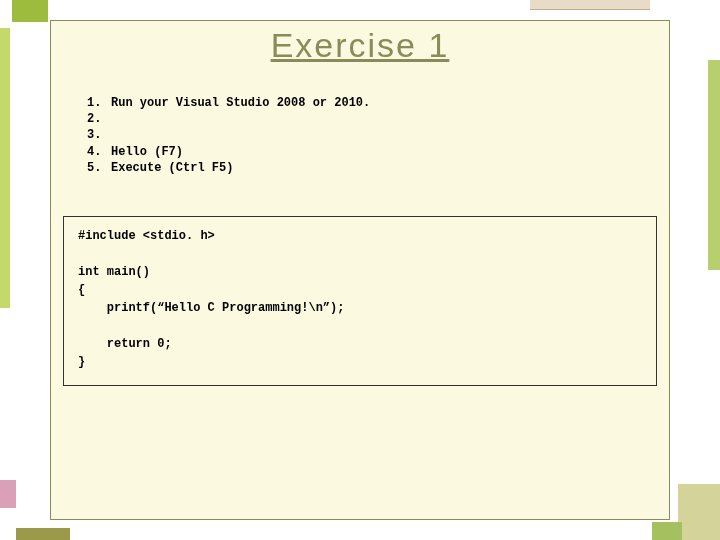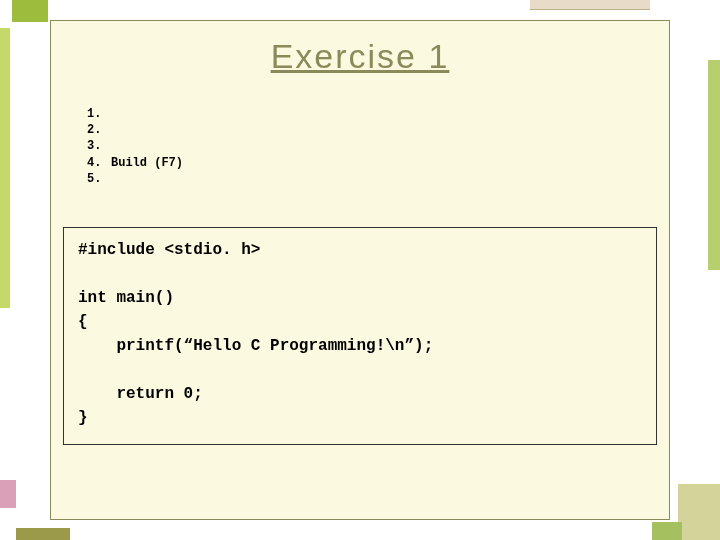--- a/index.html
+++ b/index.html
@@ -71,21 +71,21 @@
     width: 620px; height: 500px;
     background: #fbf9df;
     border: 1px solid #8a8a5a;
   }
   .title {
     text-align: center;
     font-size: 34px;
     font-weight: 400;
     color: #8a8a5a;
     letter-spacing: 2px;
-    padding-top: 16px;
+    padding-top: 5px;
     text-decoration: underline;
     font-family: "Arial", sans-serif;
   }
   .steps {
     margin: 30px 0 0 36px;
     font-family: "Courier New", monospace;
     font-size: 12px;
     font-weight: bold;
     color: #000;
     line-height: 1.35;
@@ -96,21 +96,21 @@
   .steps .num {
     width: 24px;
     flex-shrink: 0;
   }
   .code-box {
     margin: 40px 12px 0 12px;
     border: 1px solid #333;
     background: #fbf9df;
     padding: 10px 14px 14px 14px;
     font-family: "Courier New", monospace;
-    font-size: 16px;
+    font-size: 12px;
     font-weight: bold;
     color: #000;
     white-space: pre;
     line-height: 1.5;
   }
 </style>
 </head>
 <body>
 
 <div class="deco-top-green"></div>
@@ -123,33 +123,35 @@
   <div class="a"></div>
   <div class="b"></div>
 </div>
 
 <div class="slide">
   <div class="title">Exercise 1</div>
 
   <div class="steps">
     <div class="row">
       <span class="num">1.</span>
+      <span>Run your Visual Studio 2008 or 2010.</span>
     </div>
     <div class="row">
       <span class="num">2.</span>
     </div>
     <div class="row">
       <span class="num">3.</span>
     </div>
     <div class="row">
       <span class="num">4.</span>
-      <span>Build (F7)</span>
+      <span>Hello (F7)</span>
     </div>
     <div class="row">
       <span class="num">5.</span>
+      <span>Execute (Ctrl F5)</span>
     </div>
   </div>
 
   <div class="code-box">#include &lt;stdio. h&gt;
 
 int main()
 {
     printf(“Hello C Programming!\n”);
 
     return 0;

